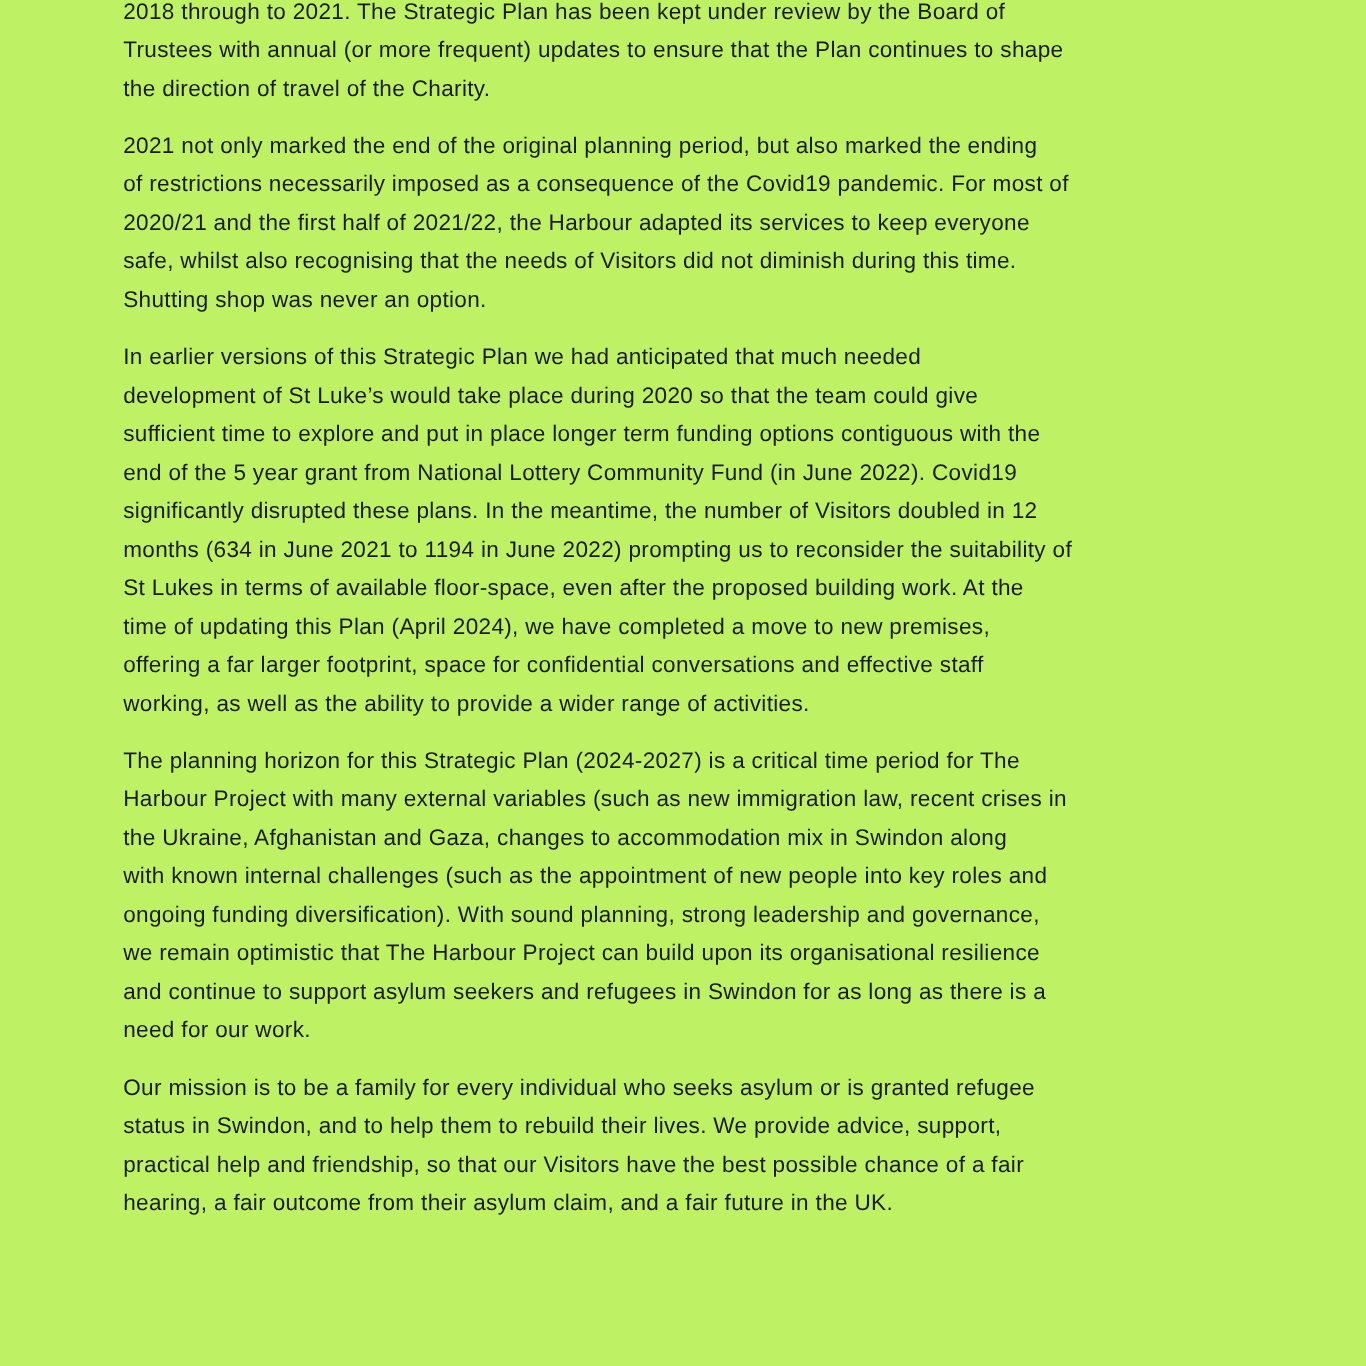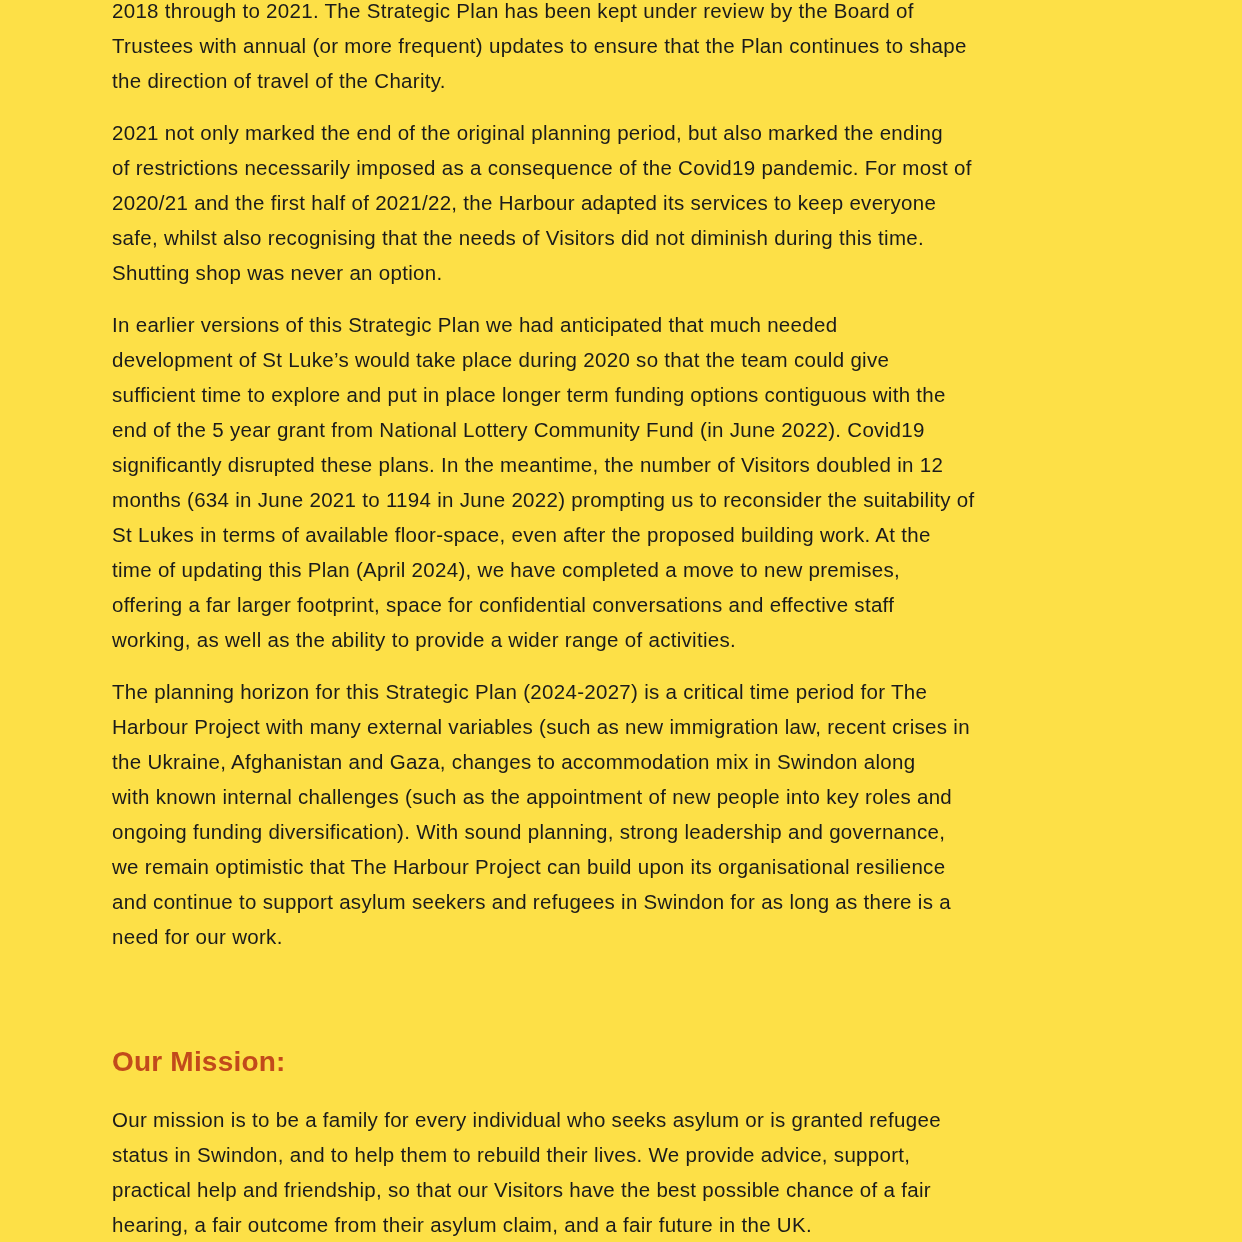--- a/index.html
+++ b/index.html
@@ -4,21 +4,21 @@
 <style>
   html, body {
     margin: 0;
     padding: 0;
     background: #ffffff;
   }
   .page {
     position: relative;
     width: 1242px;
     height: 1242px;
-    background: #fde047;
+    background: #bef264;
     box-sizing: border-box;
     padding: 0 110px 0 112px;
     overflow: hidden;
     font-family: "Liberation Sans", sans-serif;
     color: #1b1b1b;
   }
   .body-par {
     font-size: 20.5px;
     line-height: 35px;
     letter-spacing: 0.3px;
@@ -68,20 +68,19 @@
 
   <p class="body-par">The planning horizon for this Strategic Plan (2024-2027) is a critical time period for The
 Harbour Project with many external variables (such as new immigration law, recent crises in
 the Ukraine, Afghanistan and Gaza, changes to accommodation mix in Swindon along
 with known internal challenges (such as the appointment of new people into key roles and
 ongoing funding diversification). With sound planning, strong leadership and governance,
 we remain optimistic that The Harbour Project can build upon its organisational resilience
 and continue to support asylum seekers and refugees in Swindon for as long as there is a
 need for our work.</p>
 
-  <h2 class="section-heading">Our Mission:</h2>
 
   <p class="body-par">Our mission is to be a family for every individual who seeks asylum or is granted refugee
 status in Swindon, and to help them to rebuild their lives. We provide advice, support,
 practical help and friendship, so that our Visitors have the best possible chance of a fair
 hearing, a fair outcome from their asylum claim, and a fair future in the UK.</p>
 
 </div>
 
 </body></html>

